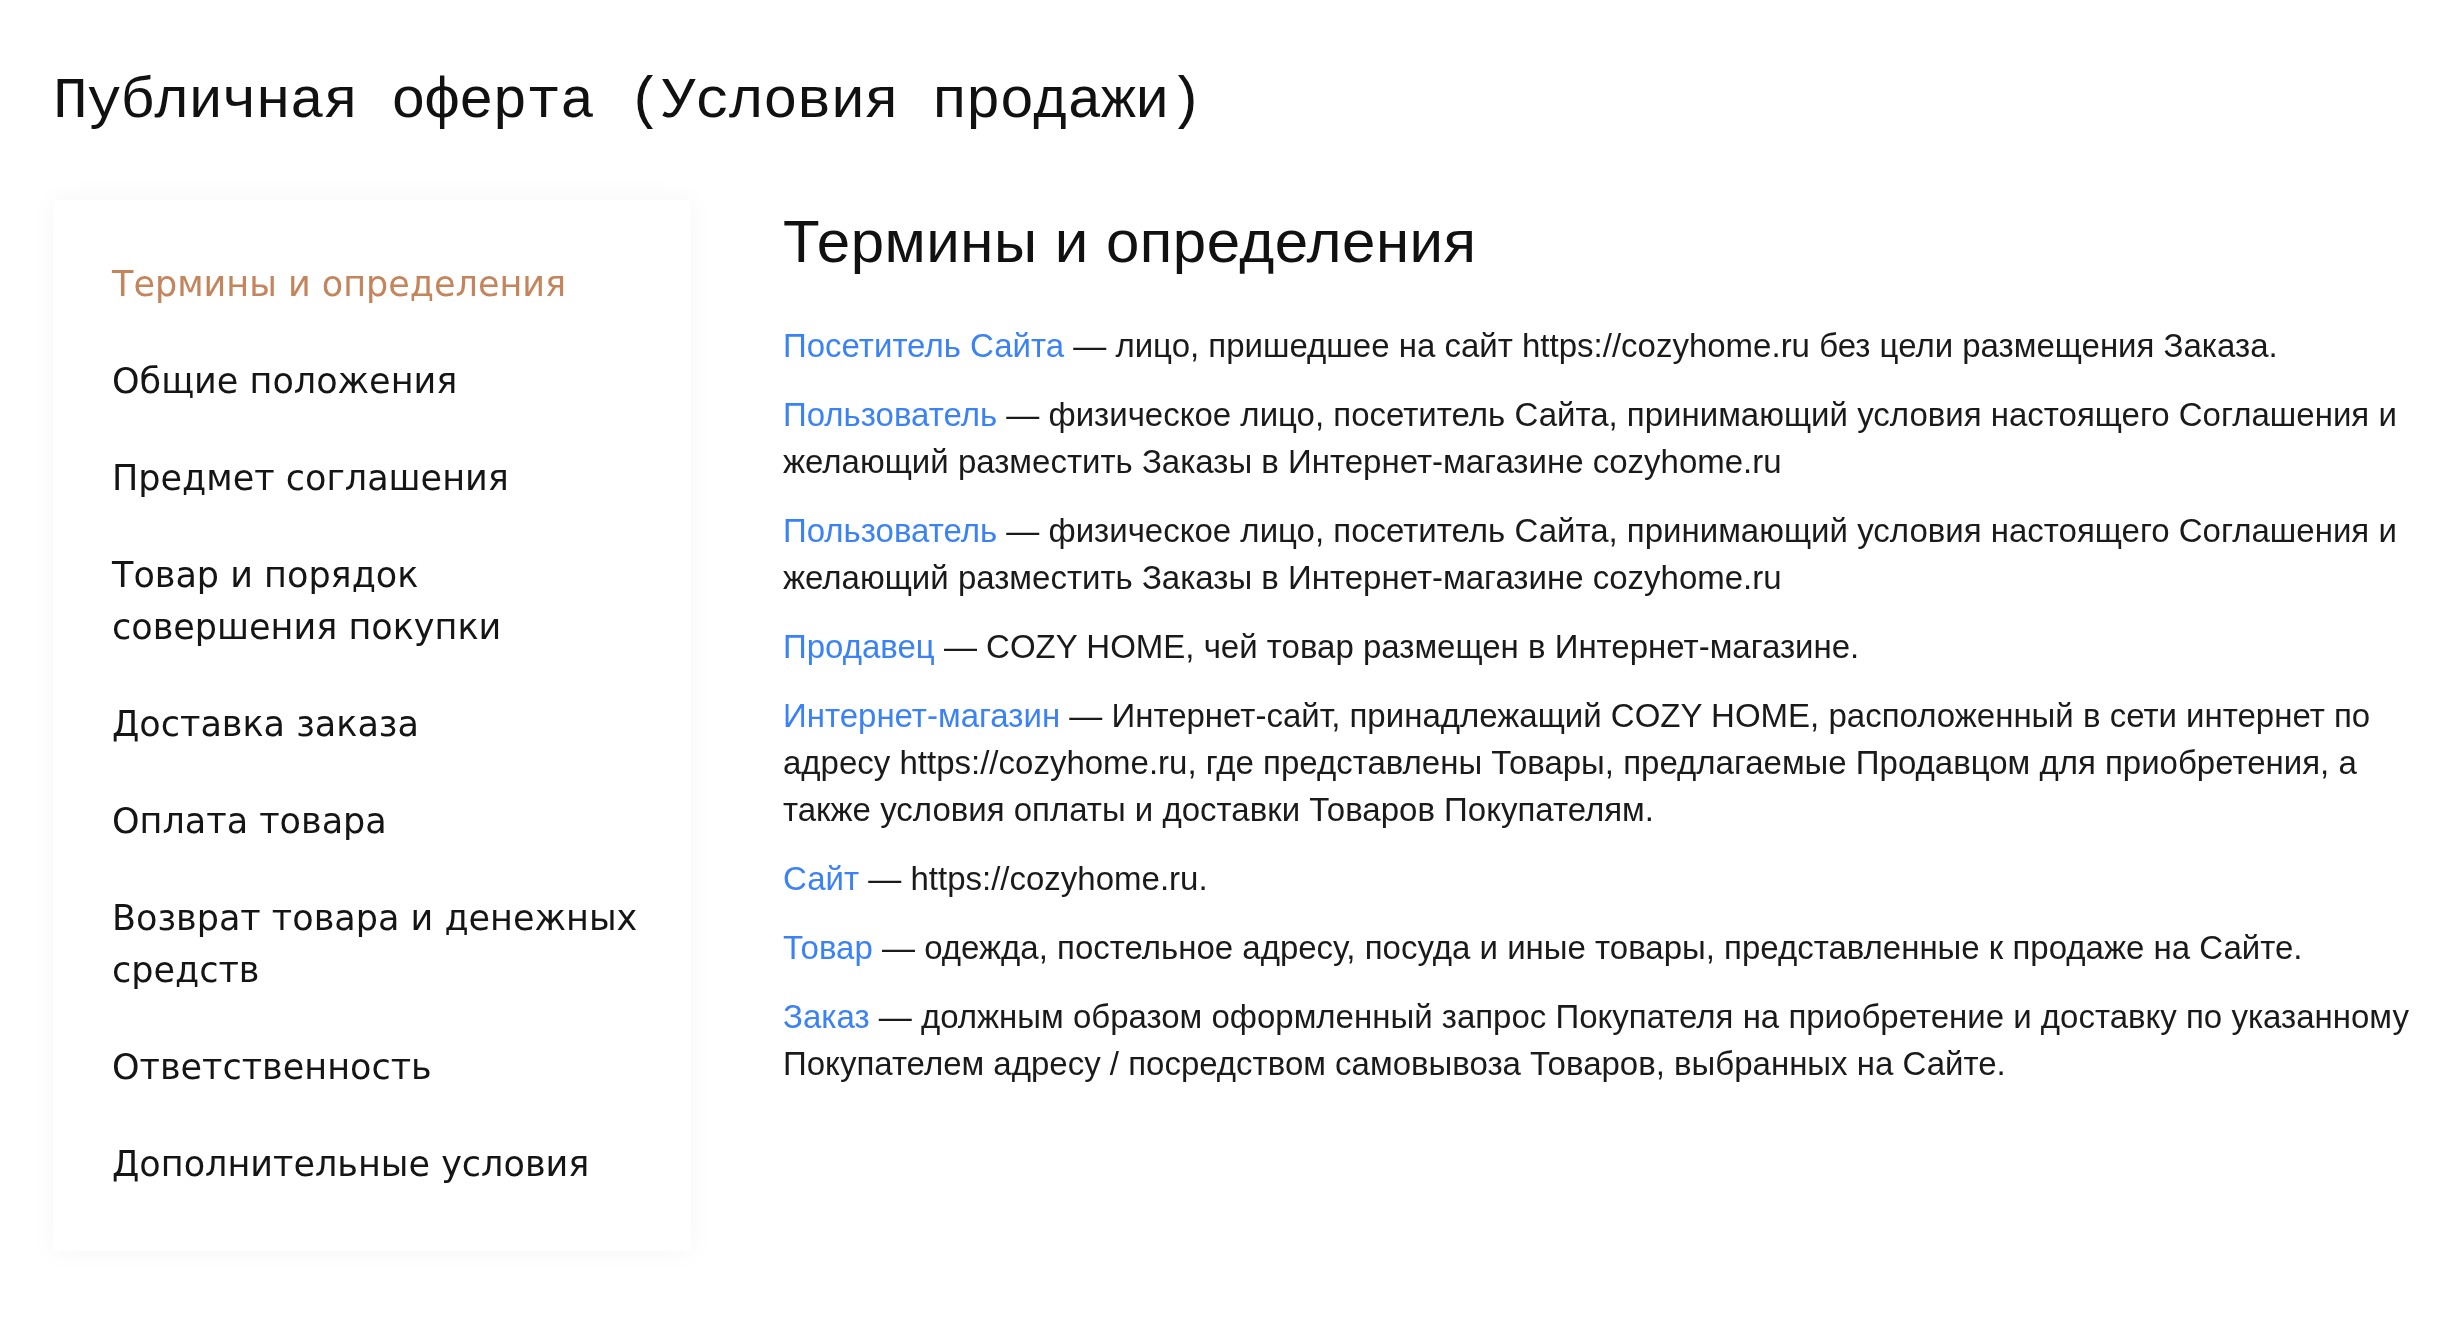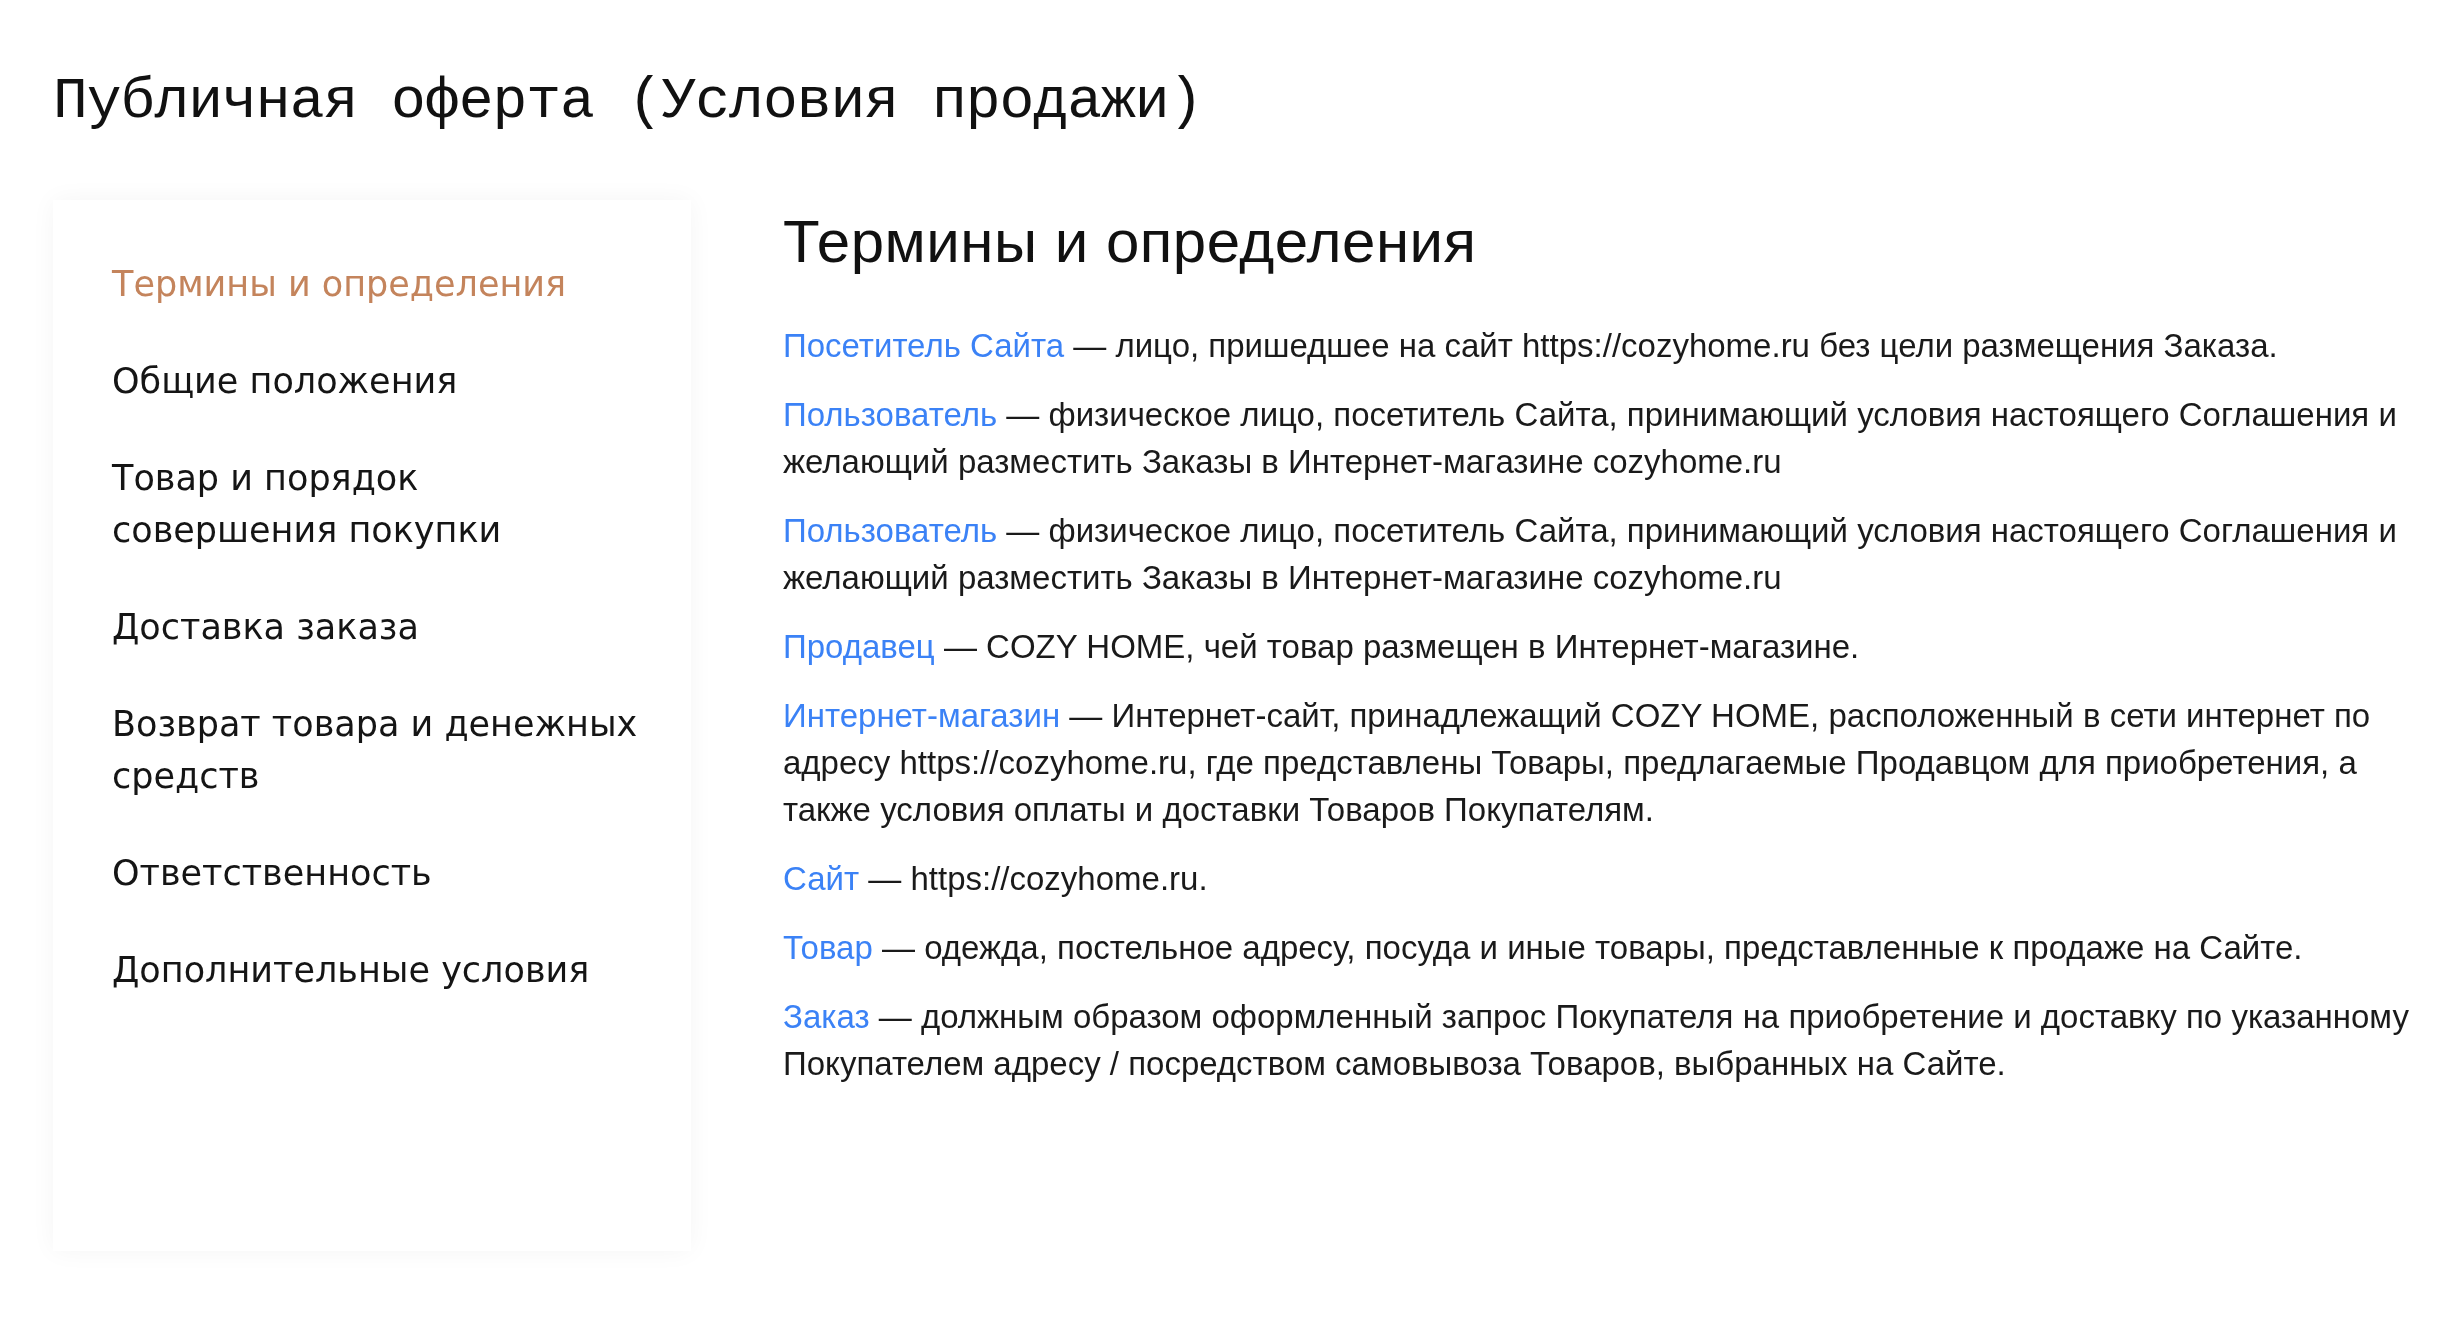--- a/index.html
+++ b/index.html
@@ -14,22 +14,24 @@
   .term b { font-weight:400; color:#3b82f6; }
 </style>
 </head>
 <body>
 
 <h1 class="page-title">Публичная оферта (Условия продажи)</h1>
 
 <nav class="sidebar">
   <a class="side-item active">Термины и определения</a>
   <a class="side-item">Общие положения</a>
+  <a class="side-item">Предмет соглашения</a>
   <a class="side-item">Товар и порядок совершения покупки</a>
   <a class="side-item">Доставка заказа</a>
+  <a class="side-item">Оплата товара</a>
   <a class="side-item">Возврат товара и денежных средств</a>
   <a class="side-item">Ответственность</a>
   <a class="side-item">Дополнительные условия</a>
 </nav>
 
 <main class="content">
   <h2>Термины и определения</h2>
   <p class="term"><b>Посетитель Сайта</b><span> — лицо, пришедшее на сайт https://cozyhome.ru без цели размещения Заказа.</span></p>
   <p class="term"><b>Пользователь</b><span> — физическое лицо, посетитель Сайта, принимающий условия настоящего Соглашения и желающий разместить Заказы в Интернет-магазине cozyhome.ru</span></p>
   <p class="term"><b>Пользователь</b><span> — физическое лицо, посетитель Сайта, принимающий условия настоящего Соглашения и желающий разместить Заказы в Интернет-магазине cozyhome.ru</span></p>

